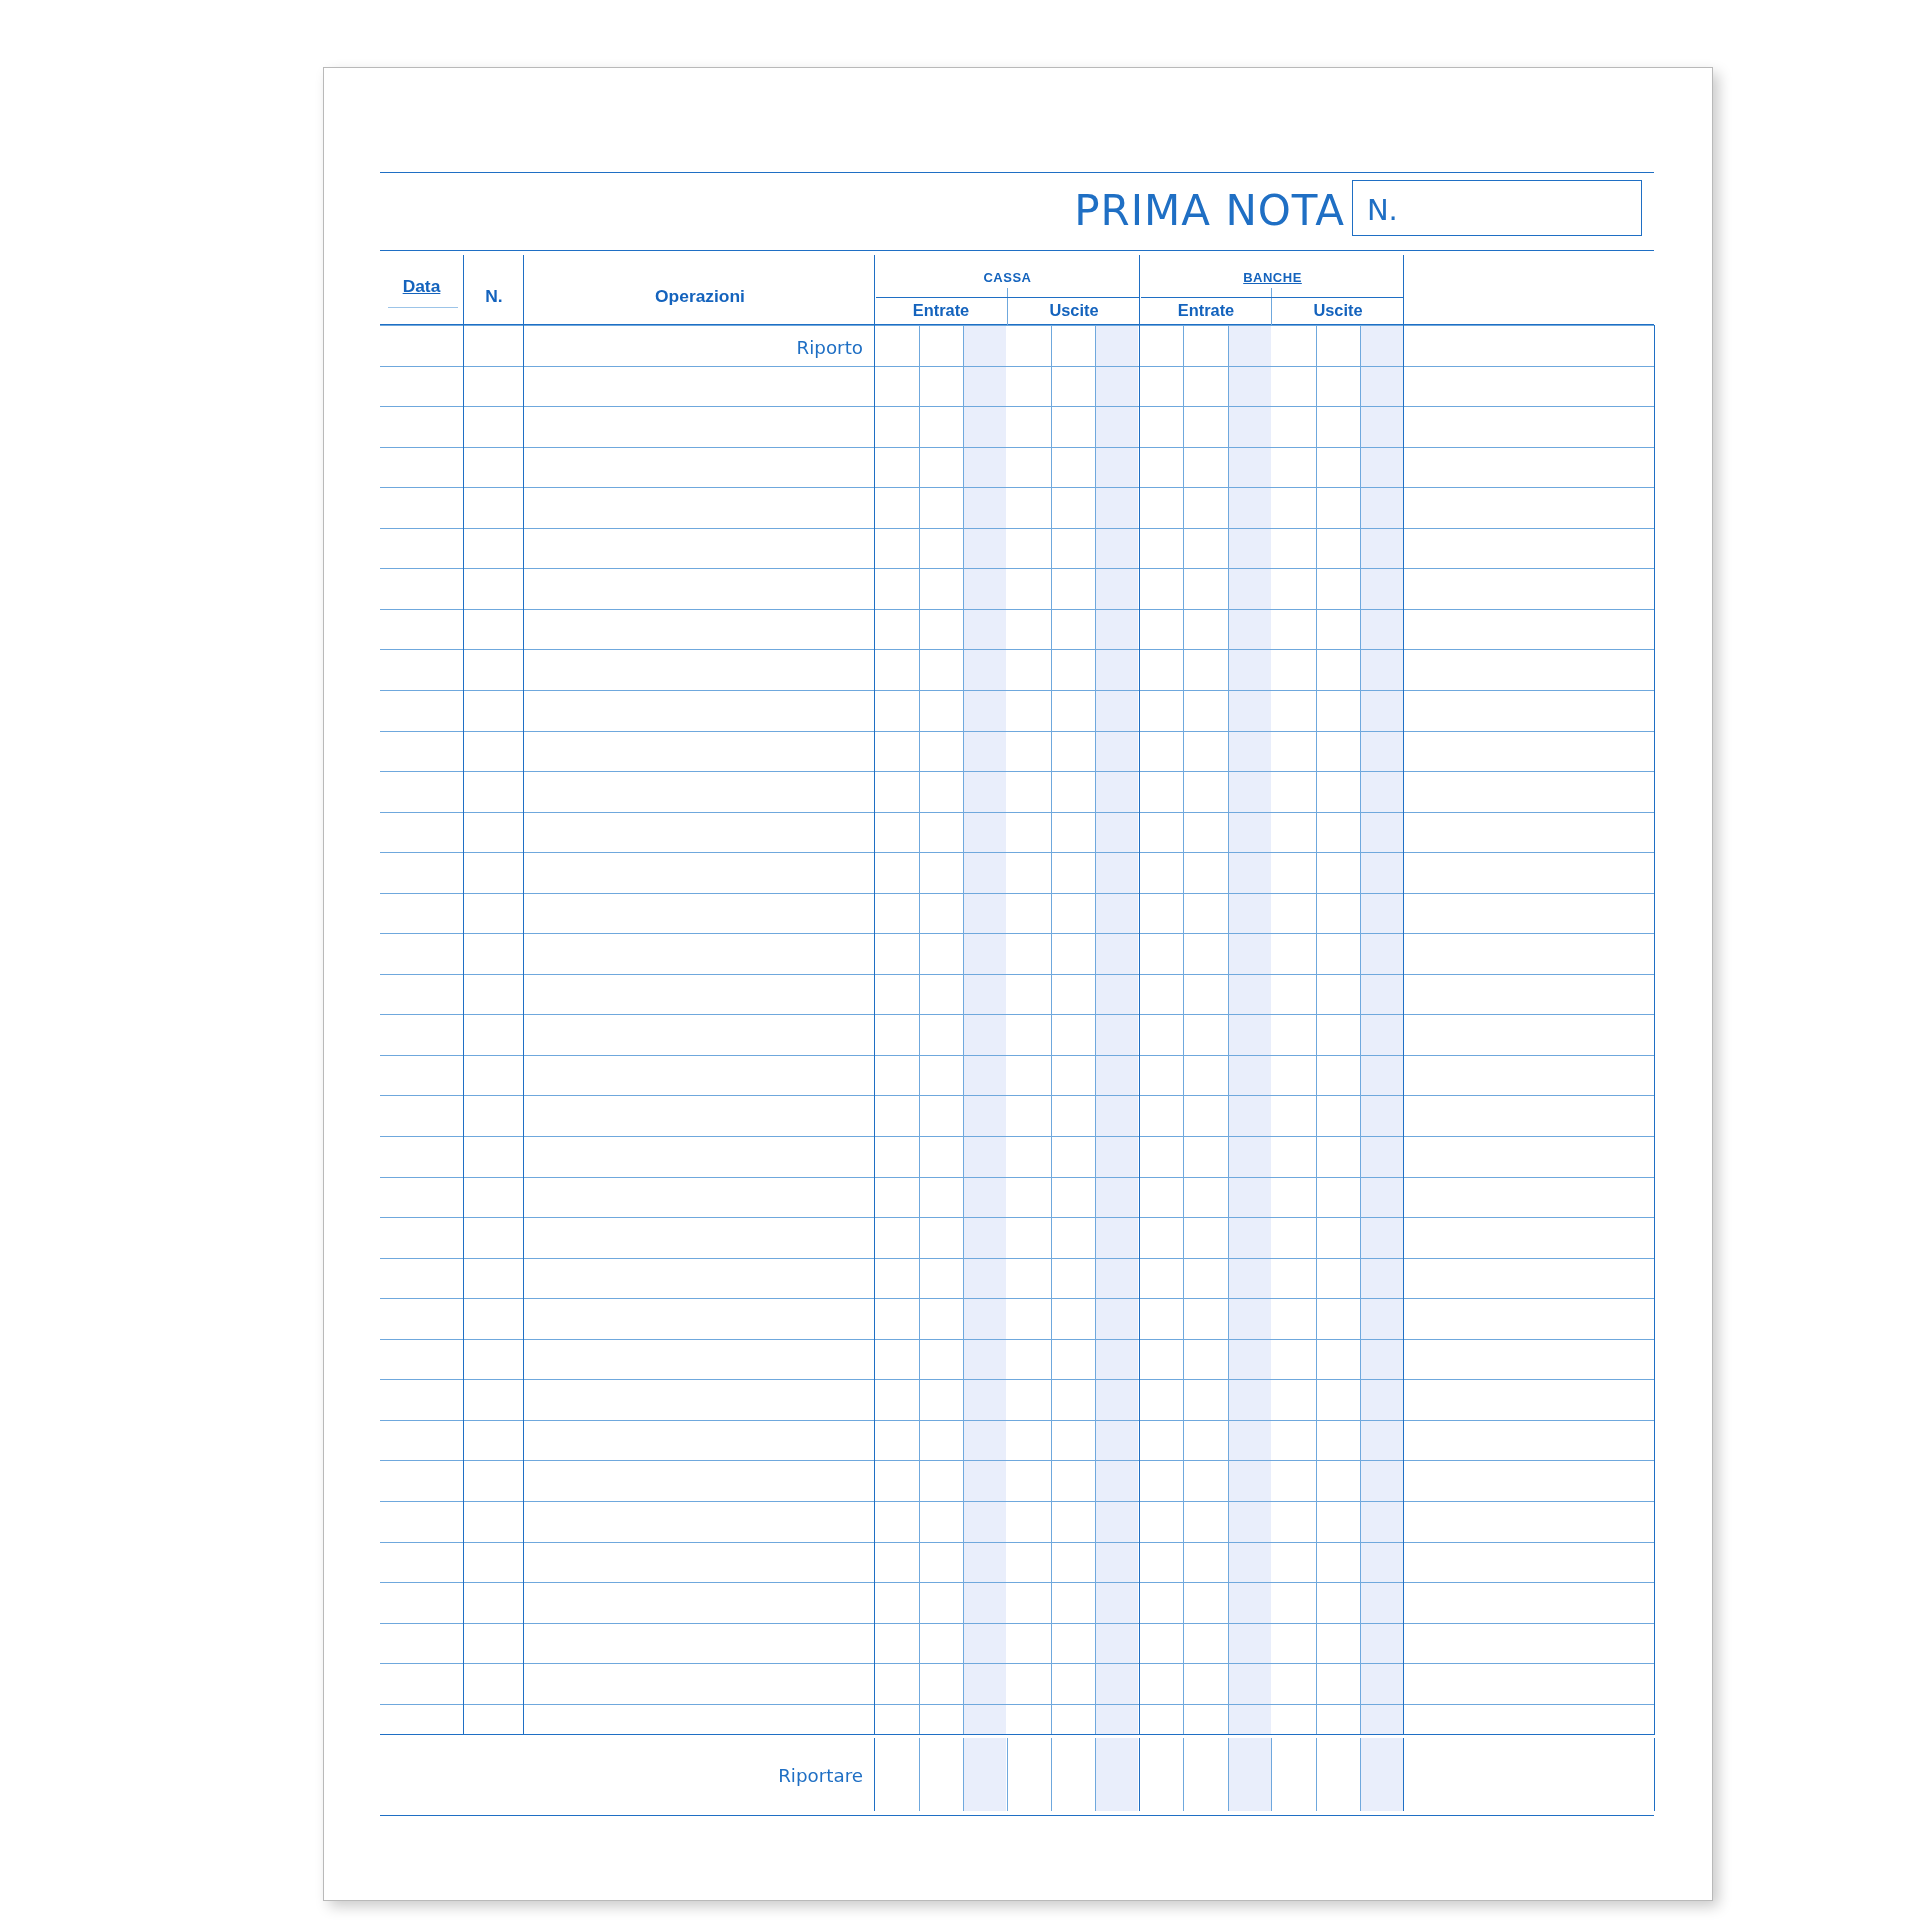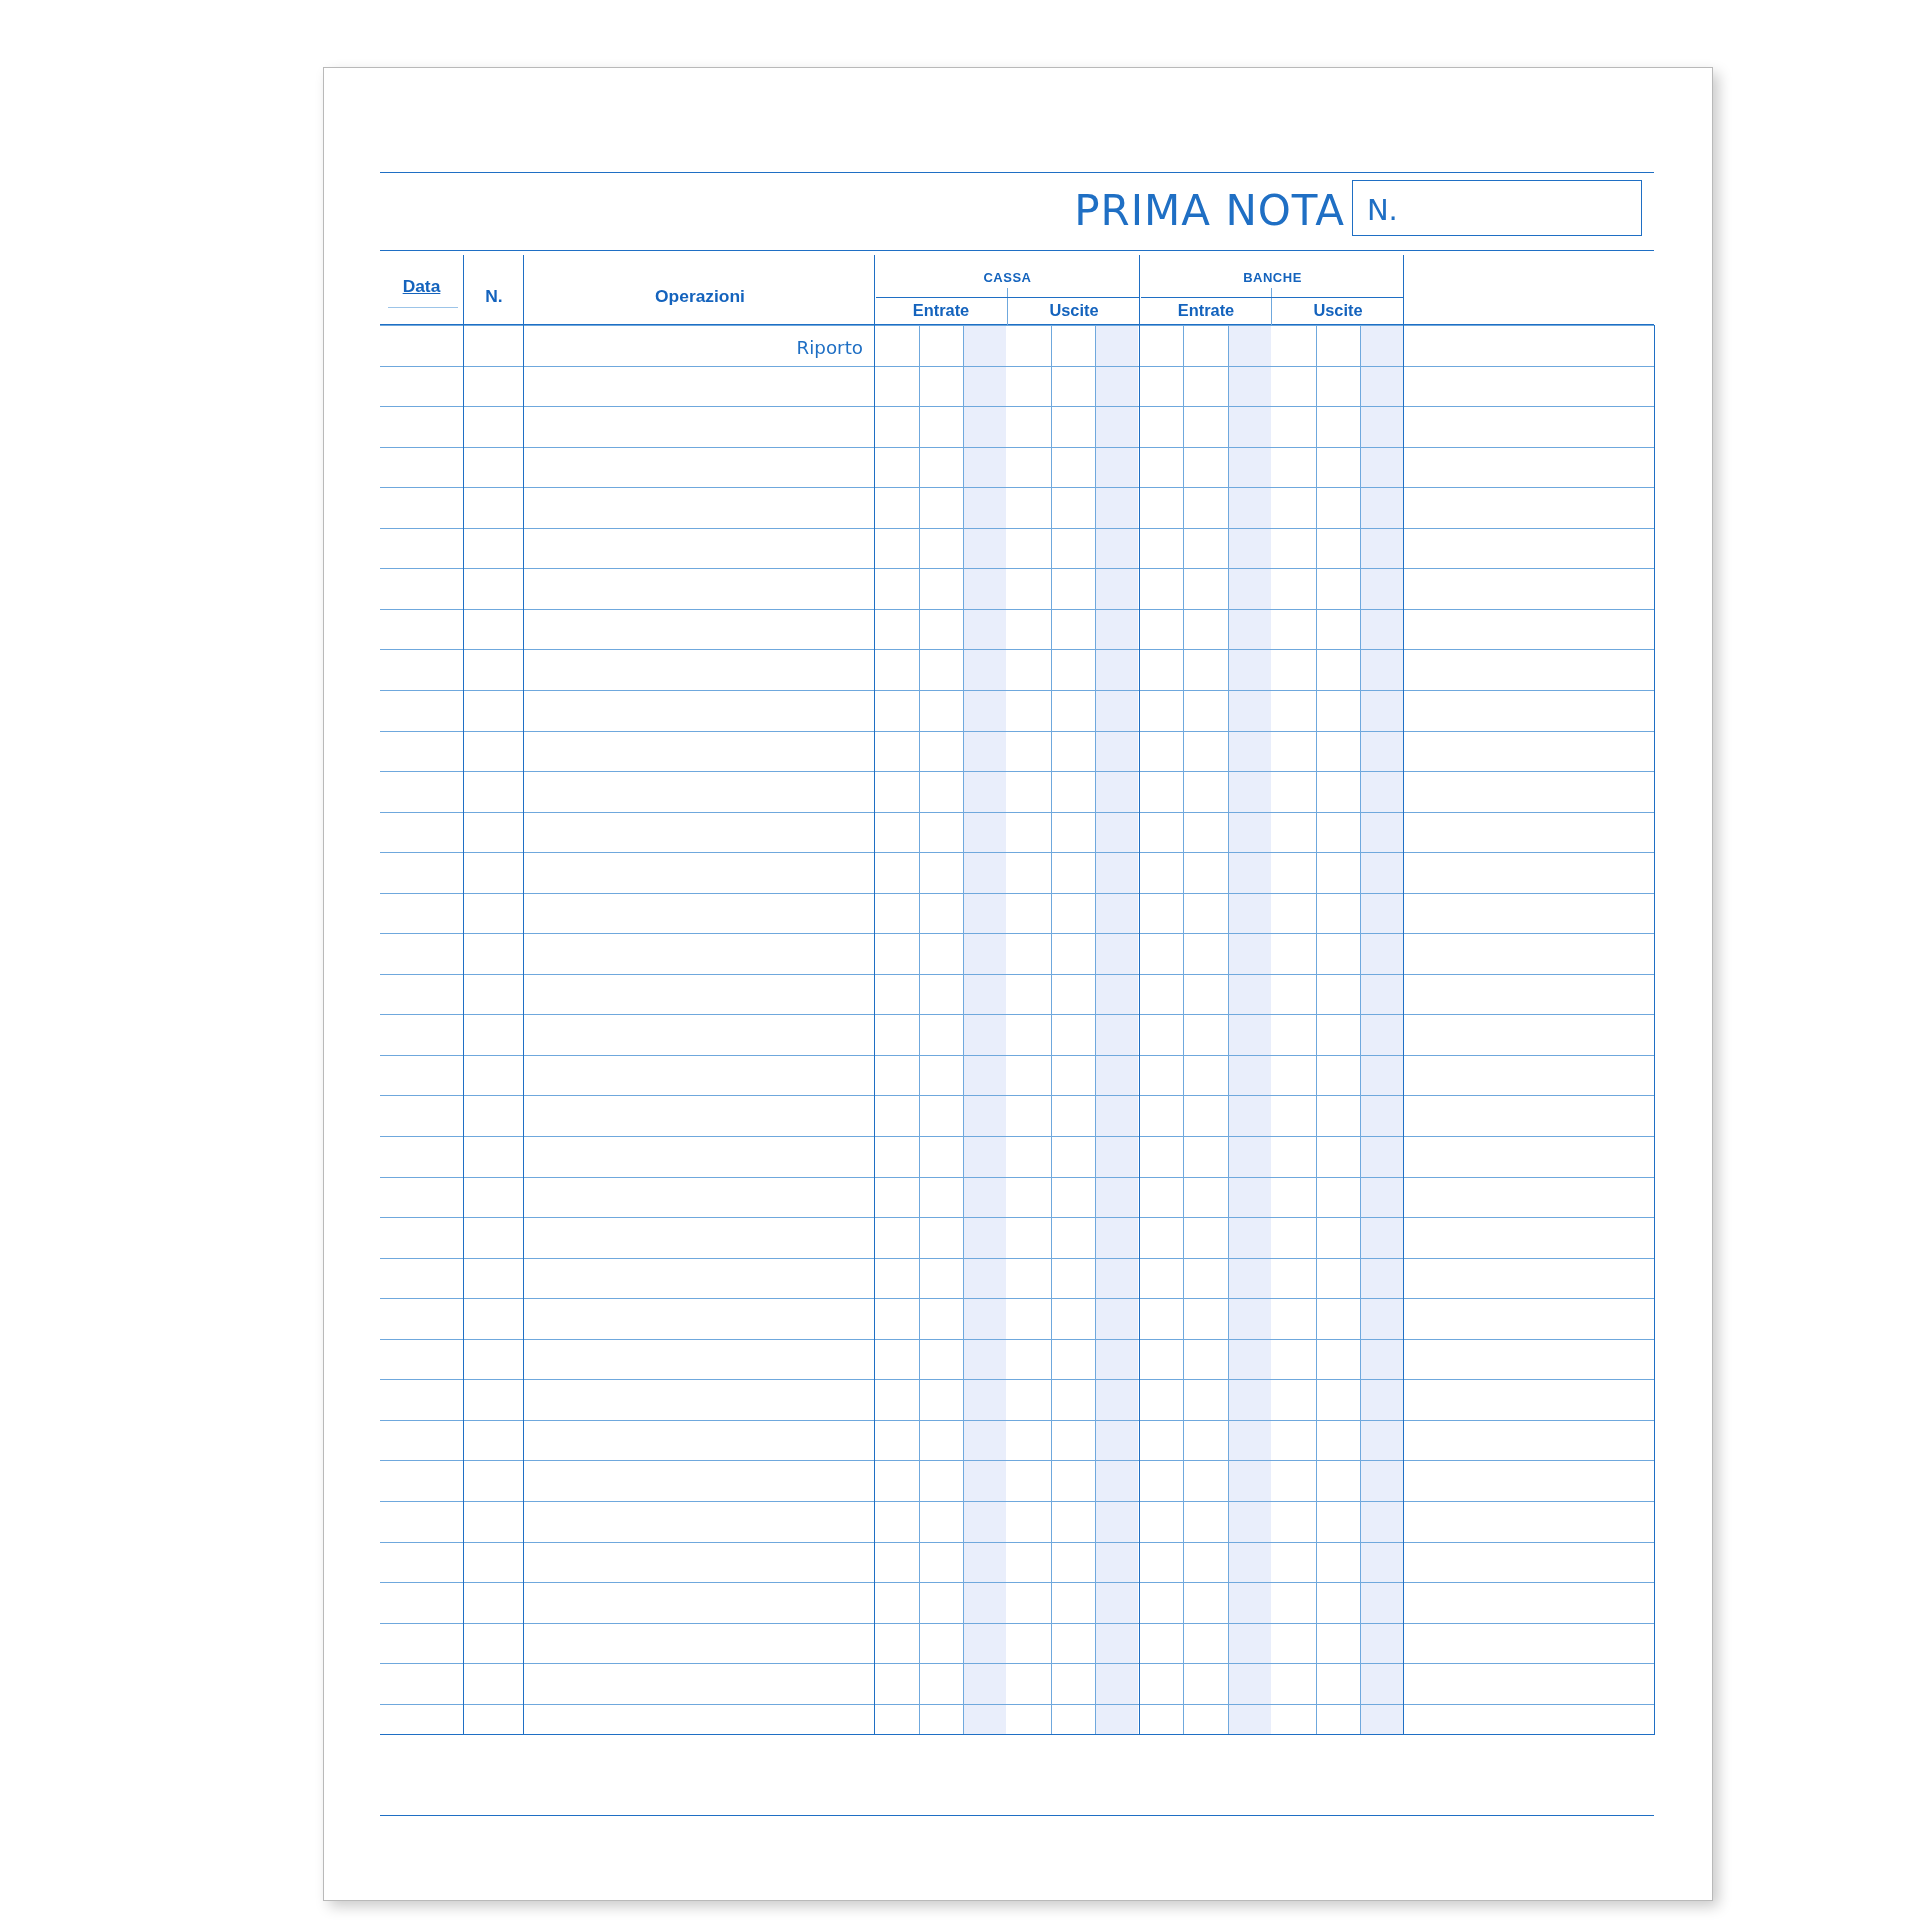--- a/index.html
+++ b/index.html
@@ -259,21 +259,21 @@
 
           <div class="hdr-cell" style="left:0px;  top:21px; width:83px;text-decoration:underline;">Data</div>
           <div class="hdr-cell" style="left:85px; top:31px; width:58px;">N.</div>
           <div class="hdr-cell" style="left:145px;top:31px; width:350px;">Operazioni</div>
 
           <div class="data-underline" style="left:7.7px; top:52px; width:70px;"></div>
 
           <div class="hdr-group" style="left:496px; top:15.4px; width:263px;">CASSA</div>
           <div class="group-underline" style="left:496px; top:42px; width:263px;"></div>
 
-          <div class="hdr-group" style="left:761px; top:15.4px; width:263px;">BANCHE</div>
+          <div class="hdr-group" style="left:761px; top:15.4px; width:263px;text-decoration:underline;">BANCHE</div>
           <div class="group-underline" style="left:761px; top:42px; width:263px;"></div>
 
           <div class="hdr-sub" style="left:496px; top:46px; width:130px;">Entrate</div>
           <div class="hdr-sub" style="left:629px; top:46px; width:130px;">Uscite</div>
           <div class="hdr-sub" style="left:761px; top:46px; width:130px;">Entrate</div>
           <div class="hdr-sub" style="left:893px; top:46px; width:130px;">Uscite</div>
         </div>
 
         <div class="tbody">
 
@@ -327,19 +327,41 @@
             <div class="vline-thin" style="left: 715px; height: 1410px;"></div>
             <div class="vline-thin" style="left: 803px; height: 1410px;"></div>
             <div class="vline-thin" style="left: 848px; height: 1410px;"></div>
             <div class="vline-thin" style="left: 936px; height: 1410px;"></div>
             <div class="vline-thin" style="left: 980px; height: 1410px;"></div>
             <div class="vline" style="left: 1274px; height: 1410px;"></div>
             <div class="riporto-label" style="left: 58px; top: 11.6px; width: 425px;">Riporto</div>
           </div>
 
         <div class="foot-rule-top" style="top:1479px;"></div>
+        <div class="tfoot" style="top:1483px; height:73px;">
+
+          <div class="riportare-label" style="left:58px; top:27px; width:425px;">Riportare</div>
+        <div class="shade" style="left: 583px; width: 43px; height: 73px;"></div>
+            <div class="vline-thin" style="left: 539px; height: 73px;"></div>
+            <div class="vline-thin" style="left: 583px; height: 73px;"></div>
+            <div class="shade" style="left: 715px; width: 43px; height: 73px;"></div>
+            <div class="vline-thin" style="left: 671px; height: 73px;"></div>
+            <div class="vline-thin" style="left: 715px; height: 73px;"></div>
+            <div class="shade" style="left: 848px; width: 43px; height: 73px;"></div>
+            <div class="vline-thin" style="left: 803px; height: 73px;"></div>
+            <div class="vline-thin" style="left: 848px; height: 73px;"></div>
+            <div class="shade" style="left: 980px; width: 43px; height: 73px;"></div>
+            <div class="vline-thin" style="left: 936px; height: 73px;"></div>
+            <div class="vline-thin" style="left: 980px; height: 73px;"></div>
+            <div class="vline" style="left: 494px; height: 73px;"></div>
+            <div class="vline-thin" style="left: 627px; height: 73px;"></div>
+            <div class="vline" style="left: 759px; height: 73px;"></div>
+            <div class="vline-thin" style="left: 891px; height: 73px;"></div>
+            <div class="vline" style="left: 1023px; height: 73px;"></div>
+            <div class="vline" style="left: 1274px; height: 73px;"></div>
+          </div>
         <div class="bottom-rule" style="top:1560px;"></div>
 
       </div>
     </div>
   </div>
 </div>
 
 
 </body></html>

